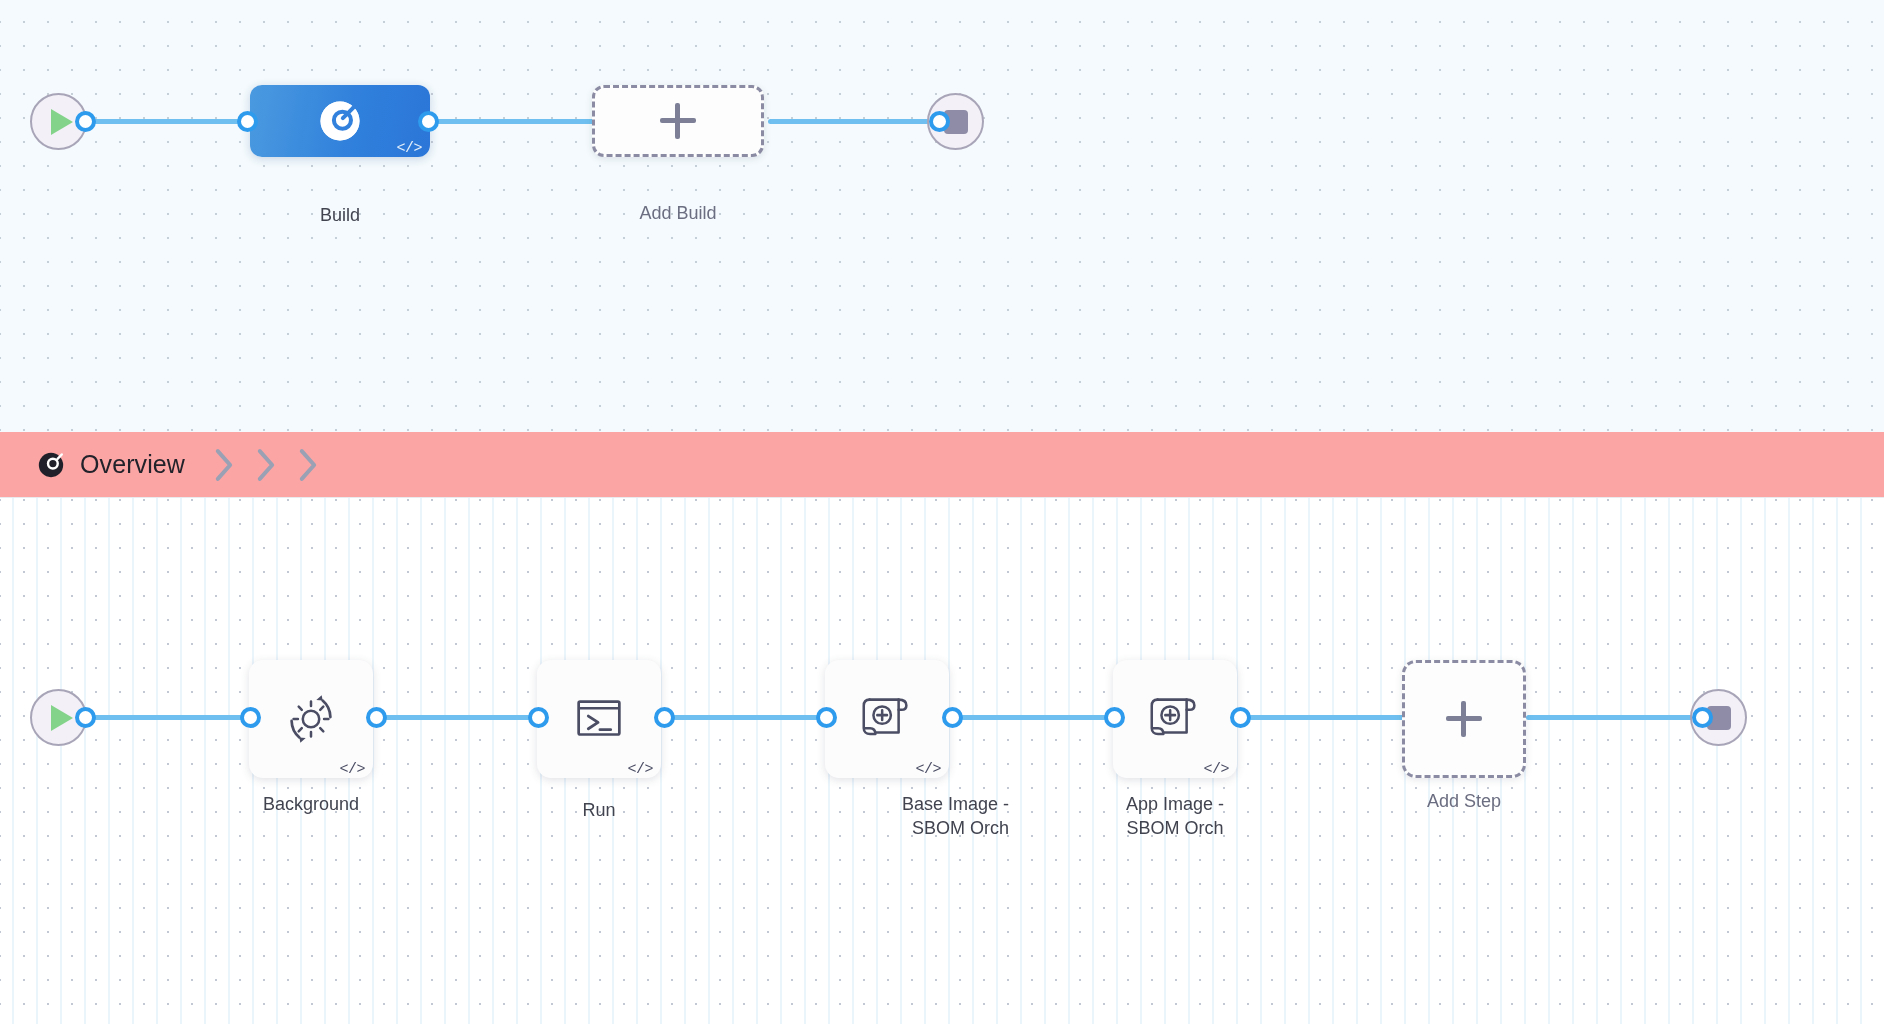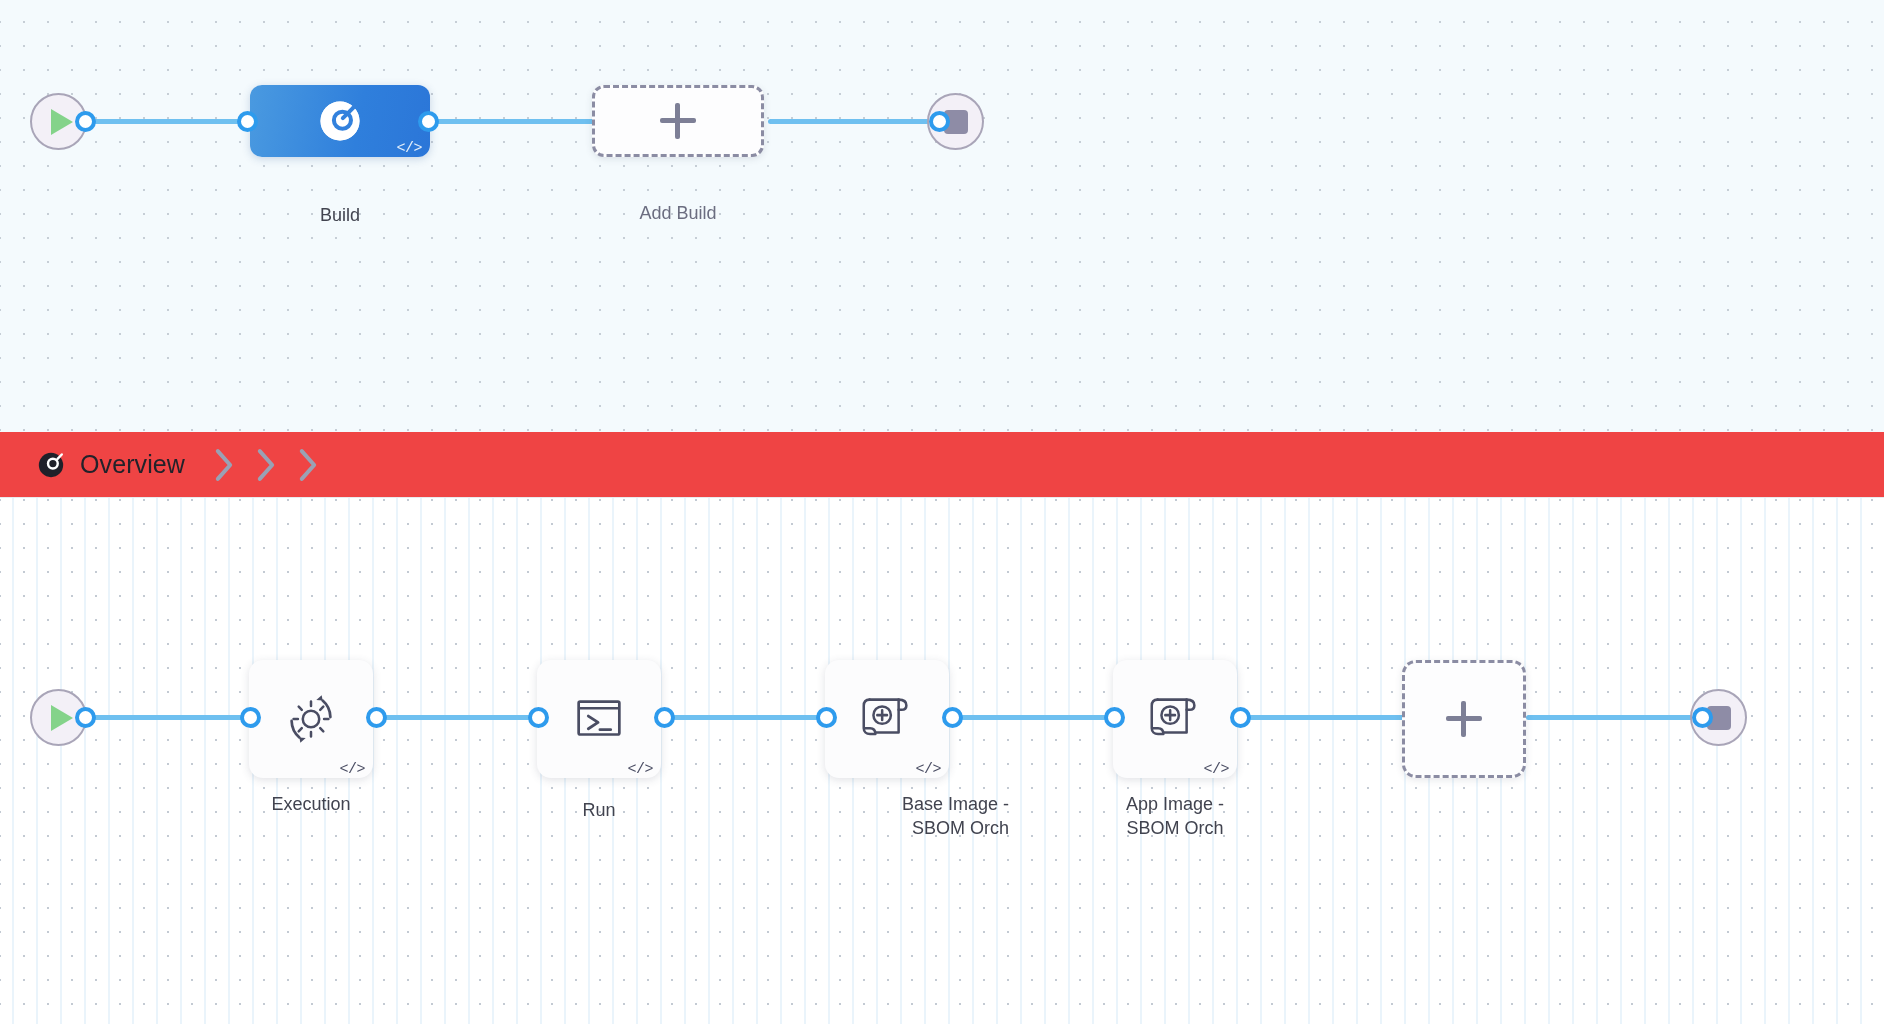--- a/index.html
+++ b/index.html
@@ -32,21 +32,21 @@
       radial-gradient(circle, #c3cad3 1.4px, transparent 1.5px);
     background-size: 24px 100%, 24px 24px;
     background-position: 12px 0, 12px 14px;
     overflow: hidden;
   }
 
   
   .tabbar {
     position: absolute; left: 0; top: 432px;
     width: 1884px; height: 66px;
-    background: #ef4444;
+    background: #fca5a5;
     border-bottom: 1px solid #e8eaed;
     display: flex; align-items: center;
     padding-left: 18px;
   }
   .tab {
     display: flex; align-items: center; gap: 14px;
     height: 66px; padding: 0 18px;
     cursor: pointer; position: relative;
   }
   .tab-label {
@@ -246,21 +246,21 @@
           <path d="M32 18.5 L32 14 M32 50 L32 45.5 M45.5 32 L50 32 M14 32 L18.5 32 M41.5 22.5 L44.7 19.3 M19.3 44.7 L22.5 41.5 M41.5 41.5 L44.7 44.7 M19.3 19.3 L22.5 22.5"></path>
           <path d="M44 13 A23 23 0 0 1 52 30" stroke-width="2.8"></path>
           <path d="M20 51 A23 23 0 0 1 12 34" stroke-width="2.8"></path>
         </g>
         <path d="M44 13 L37.5 12.5 L43 7.5 Z" fill="#4a4d63"></path>
         <path d="M20 51 L26.5 51.5 L21 56.5 Z" fill="#4a4d63"></path>
       </svg>
       <span class="code-badge">&lt;/&gt;</span>
     </div>
     <div class="port" style="left:366px; top:209px;"></div>
-    <div class="node-label" style="left:189px; top:294px; width:244px;">Execution</div>
+    <div class="node-label" style="left:189px; top:294px; width:244px;">Background</div>
 
     <div class="port" style="left:528px; top:209px;"></div>
     <div class="step-node" style="left:537px; top:162px;">
       <svg class="step-ico" viewBox="0 0 64 64">
         <rect x="11" y="14" width="42" height="34" rx="1.5" fill="none" stroke="#4a4d63" stroke-width="2.8"></rect>
         <path d="M11 21 L53 21" stroke="#4a4d63" stroke-width="2.6"></path>
         <path d="M21 29 L31 35.5 L21 42" fill="none" stroke="#4a4d63" stroke-width="3" stroke-linecap="round" stroke-linejoin="round"></path>
         <path d="M33 43 L44 43" stroke="#4a4d63" stroke-width="3" stroke-linecap="round"></path>
       </svg>
       <span class="code-badge">&lt;/&gt;</span>
@@ -298,20 +298,21 @@
       </svg>
       <span class="code-badge">&lt;/&gt;</span>
     </div>
     <div class="port" style="left:1230px; top:209px;"></div>
     <div class="node-label" style="left:1053px; top:294px; width:244px;">App Image -
 SBOM Orch</div>
 
     <div class="add-step" style="left:1402px; top:162px;">
       <span class="plus"></span>
     </div>
+    <div class="node-label muted" style="left:1342px; top:291px; width:244px;">Add Step</div>
 
     <div class="port" style="left:1692px; top:209px;"></div>
     <div class="term" style="left:1690px; top:191px;">
       <div class="sq"></div>
     </div>
   </div>
 
 </div>
 
 </body></html>

